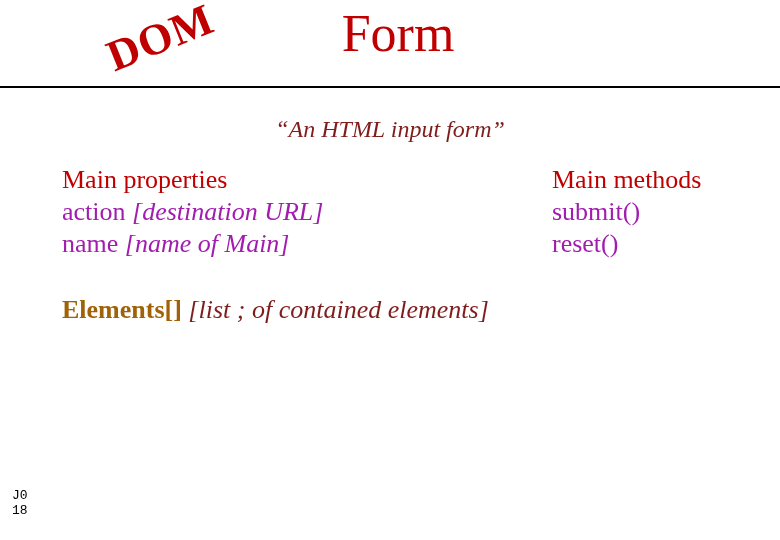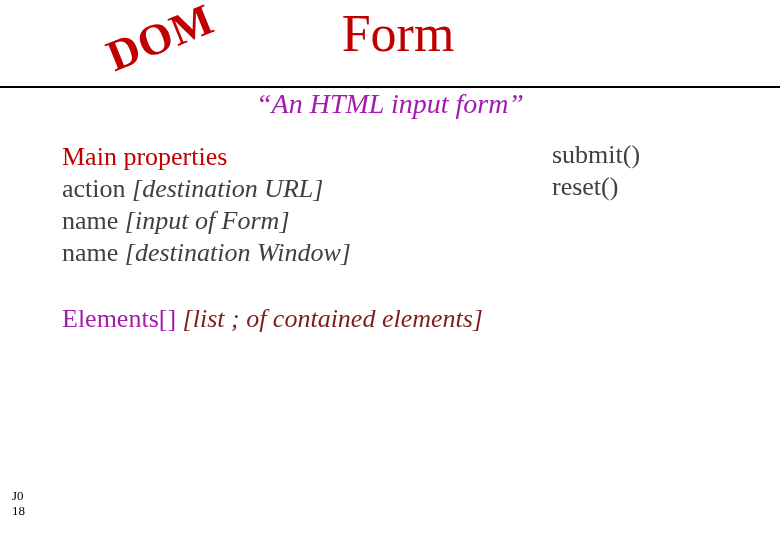--- a/index.html
+++ b/index.html
@@ -40,22 +40,23 @@
     right: 0;
     top: 4px;
     text-align: center;
     font-size: 52px;
     color: #c00000;
     font-family: "Times New Roman", Times, serif;
   }
   .subtitle {
     text-align: center;
     font-style: italic;
-    font-size: 28px;
-    color: #a21caf;
+    font-size: 24px;
+    margin-top: 28px;
+    color: #7f1d1d;
   }
   .content {
     display: flex;
     flex-direction: row;
     padding: 18px 40px 0 62px;
   }
   .col-left {
     flex: 0 0 480px;
   }
   .col-right {
@@ -63,47 +64,48 @@
     padding-left: 10px;
   }
   .heading {
     font-size: 26px;
     color: #c00000;
     margin: 4px 0 2px 0;
     font-family: "Times New Roman", Times, serif;
   }
   .line {
     font-size: 26px;
-    color: #404040;
+    color: #a21caf;
     margin: 2px 0;
     font-family: "Times New Roman", Times, serif;
   }
   .line .desc {
     font-style: italic;
   }
   .elements-line {
     font-size: 26px;
     margin: 34px 0 0 62px;
     font-family: "Times New Roman", Times, serif;
   }
   .elements-line .prefix {
-    color: #a21caf;
+    color: #a16207;
+    font-weight: bold;
   }
   .elements-line .desc {
     font-style: italic;
     color: #7f1d1d;
   }
   .footer {
     position: absolute;
     left: 12px;
     bottom: 22px;
     font-size: 13px;
     line-height: 1.1;
     color: #000;
-    font-family: Liberation Serif, serif;
+    font-family: Liberation Mono, monospace;
   }
 </style>
 </head>
 <body>
 
 <div class="slide">
 
   <div class="header">
     <div class="dom-badge">DOM</div>
     <div class="title">Form</div>
@@ -113,29 +115,26 @@
 
   <div class="content">
     <div class="col-left">
       <div class="heading">Main properties</div>
       <div class="line">
         <span>action</span>
         <span class="desc">[destination URL]</span>
       </div>
       <div class="line">
         <span>name</span>
-        <span class="desc">[input of Form]</span>
-      </div>
-      <div class="line">
-        <span>name</span>
-        <span class="desc">[destination Window]</span>
+        <span class="desc">[name of Main]</span>
       </div>
     </div>
 
     <div class="col-right">
+      <div class="heading">Main methods</div>
       <div class="line">
         <span>submit()</span>
       </div>
       <div class="line">
         <span>reset()</span>
       </div>
     </div>
   </div>
 
   <div class="elements-line">

